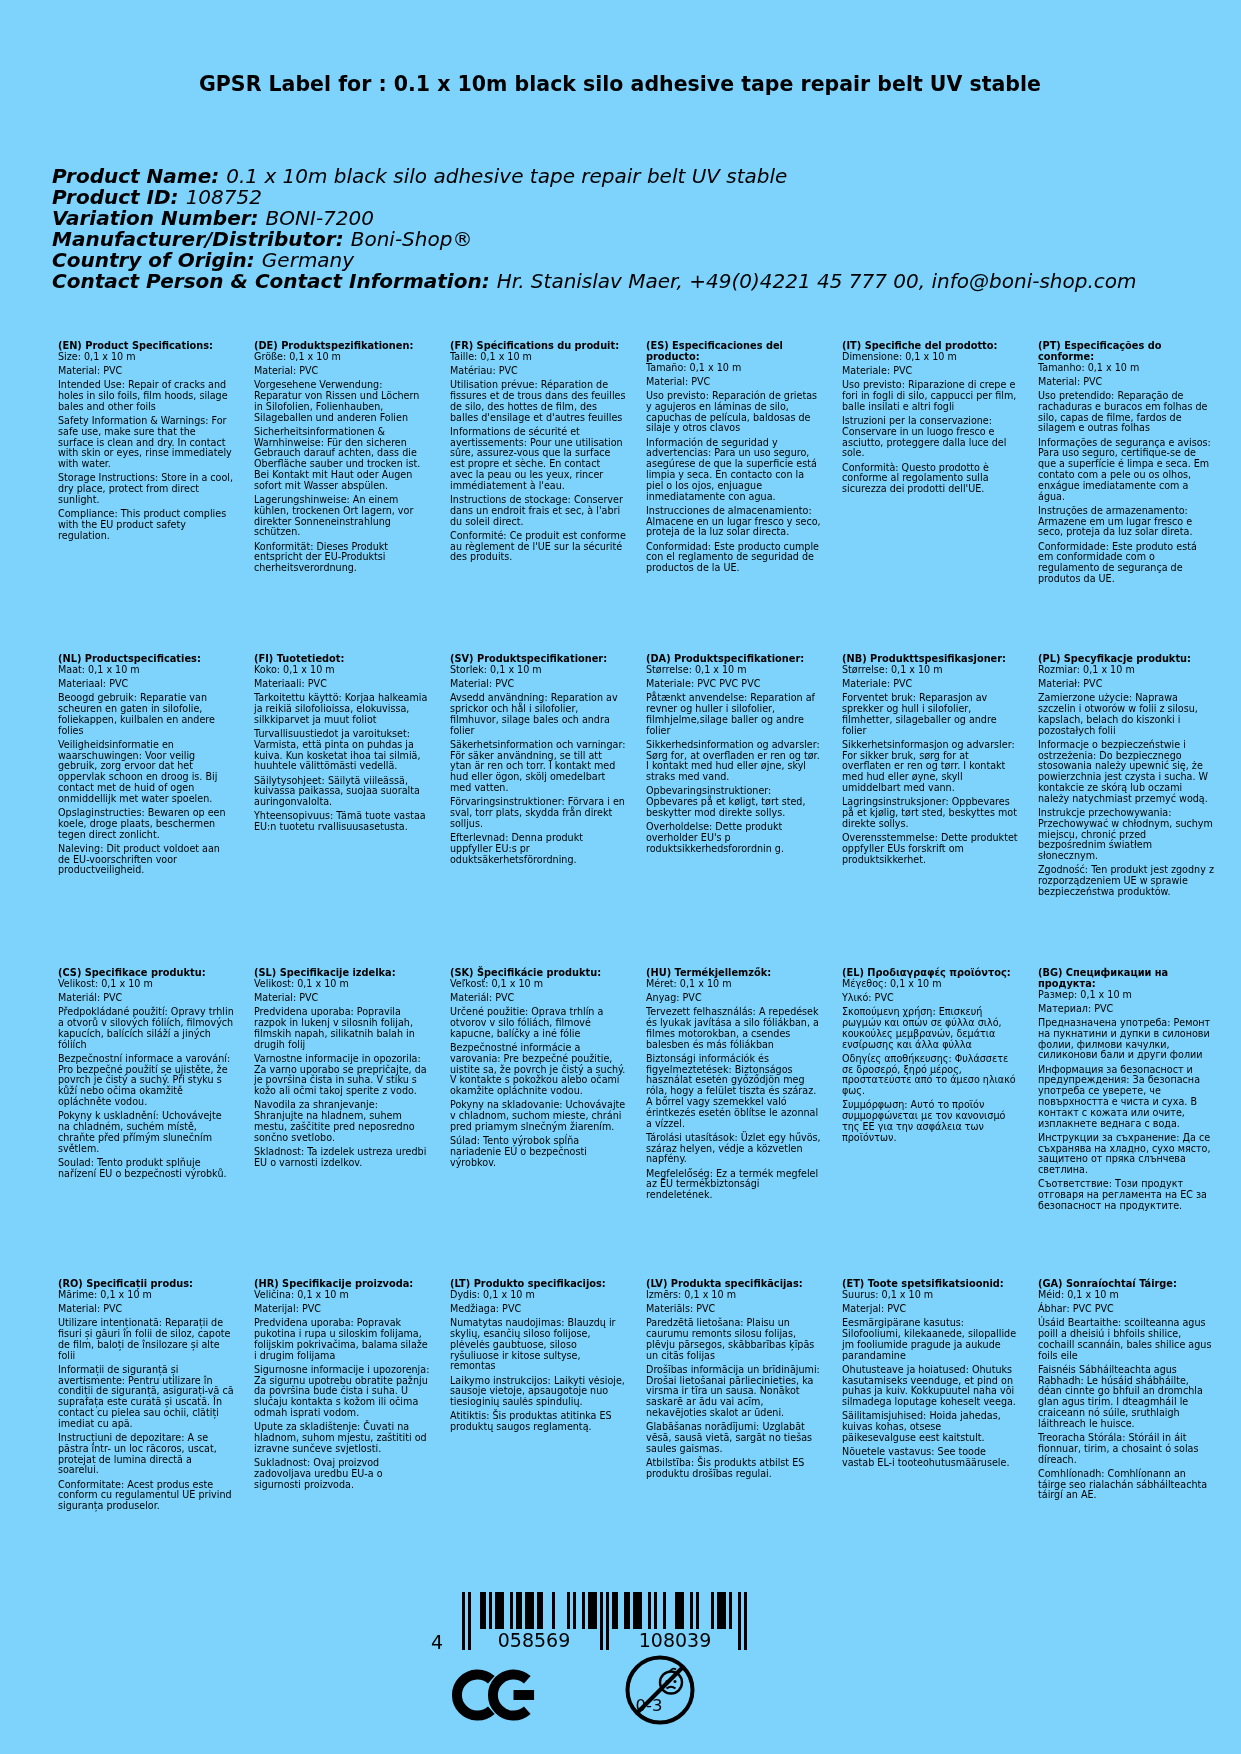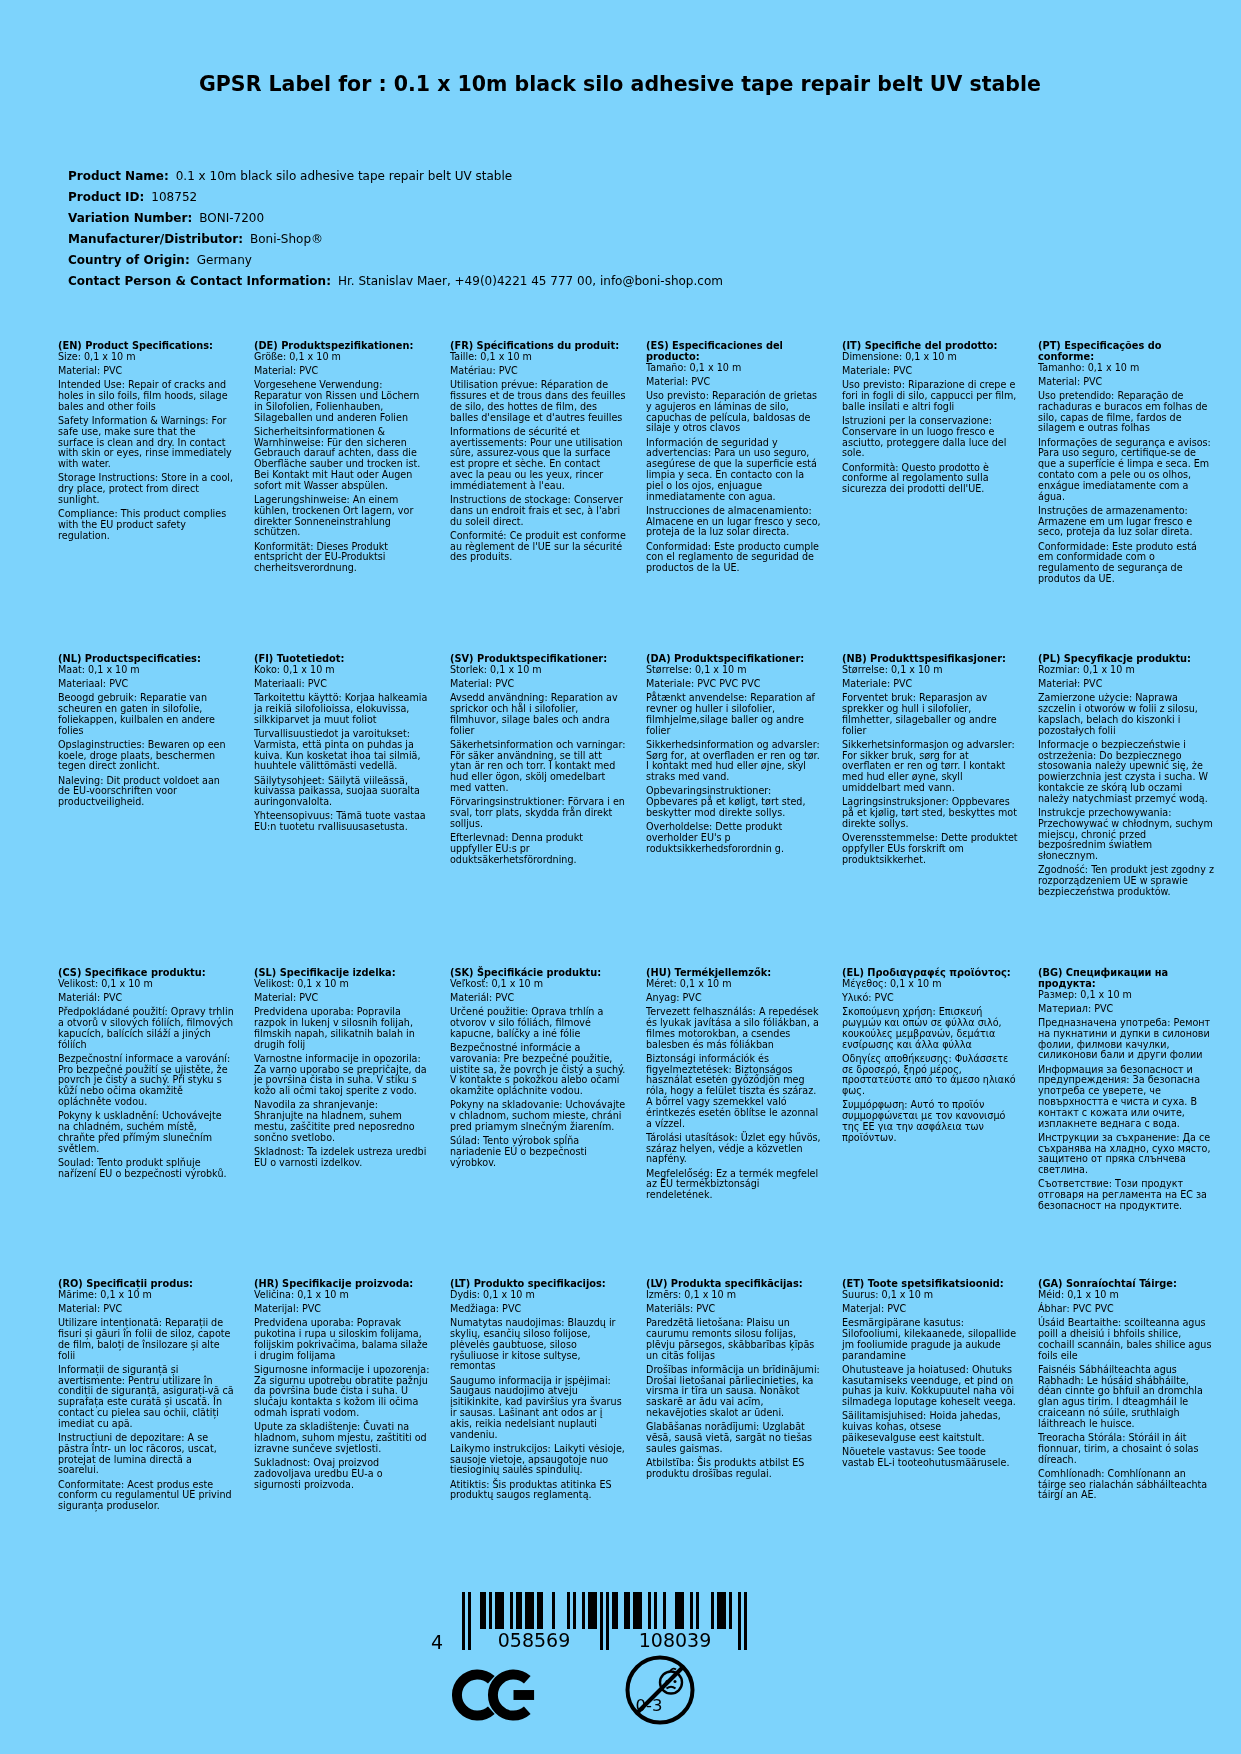--- a/index.html
+++ b/index.html
@@ -6,21 +6,21 @@
   .page {
     position:relative; width:1241px; height:1754px; margin:0 auto;
     background:#7dd3fc; color:#000;
     font-family:"DejaVu Sans", sans-serif;
     overflow:hidden;
   }
   .title {
     position:absolute; top:56px; left:170px; width:900px;
     text-align:center; font-size:20.5px; font-weight:bold; line-height:1.38;
   }
-  .product-info { position:absolute; top:166px; left:68px; font-size:12px; }
+  .product-info { position:absolute; top:166px; left:52px; font-size:20px;font-style:italic; }
   .pi-row { line-height:20.9px; white-space:nowrap; }
   .pi-label { font-weight:bold; margin-right:7px; }
   .lang-grid {
     position:absolute; top:341px; left:58px;
     display:grid; grid-template-columns:repeat(6,176px); column-gap:20px;
     grid-template-rows:313px 314px 311px auto;
   }
   .lang-block { font-size:9.6px; line-height:10.8px; }
   .lb-heading { font-weight:bold; font-size:9.8px; }
   .lang-block p { margin:3.4px 0 0 0; }
@@ -101,20 +101,21 @@
         <p>Uso pretendido: Reparação de rachaduras e buracos em folhas de silo, capas de filme, fardos de silagem e outras folhas</p>
         <p>Informações de segurança e avisos: Para uso seguro, certifique-se de que a superfície é limpa e seca. Em contato com a pele ou os olhos, enxágue imediatamente com a água.</p>
         <p>Instruções de armazenamento: Armazene em um lugar fresco e seco, proteja da luz solar direta.</p>
         <p>Conformidade: Este produto está em conformidade com o regulamento de segurança de produtos da UE.</p>
       </div>
       <div class="lang-block">
         <div class="lb-heading">(NL) Productspecificaties:</div>
         <p class="first">Maat: 0,1 x 10 m</p>
         <p>Materiaal: PVC</p>
         <p>Beoogd gebruik: Reparatie van scheuren en gaten in silofolie, foliekappen, kuilbalen en andere folies</p>
+        <p>Veiligheidsinformatie en waarschuwingen: Voor veilig gebruik, zorg ervoor dat het oppervlak schoon en droog is. Bij contact met de huid of ogen onmiddellijk met water spoelen.</p>
         <p>Opslaginstructies: Bewaren op een koele, droge plaats, beschermen tegen direct zonlicht.</p>
         <p>Naleving: Dit product voldoet aan de EU-voorschriften voor productveiligheid.</p>
       </div>
       <div class="lang-block">
         <div class="lb-heading">(FI) Tuotetiedot:</div>
         <p class="first">Koko: 0,1 x 10 m</p>
         <p>Materiaali: PVC</p>
         <p>Tarkoitettu käyttö: Korjaa halkeamia ja reikiä silofolioissa, elokuvissa, silkkiparvet ja muut foliot</p>
         <p>Turvallisuustiedot ja varoitukset: Varmista, että pinta on puhdas ja kuiva. Kun kosketat ihoa tai silmiä, huuhtele välittömästi vedellä.</p>
         <p>Säilytysohjeet: Säilytä viileässä, kuivassa paikassa, suojaa suoralta auringonvalolta.</p>
@@ -225,21 +226,20 @@
         <p>Predviđena uporaba: Popravak pukotina i rupa u siloskim folijama, folijskim pokrivačima, balama silaže i drugim folijama</p>
         <p>Sigurnosne informacije i upozorenja: Za sigurnu upotrebu obratite pažnju da površina bude čista i suha. U slučaju kontakta s kožom ili očima odmah isprati vodom.</p>
         <p>Upute za skladištenje: Čuvati na hladnom, suhom mjestu, zaštititi od izravne sunčeve svjetlosti.</p>
         <p>Sukladnost: Ovaj proizvod zadovoljava uredbu EU-a o sigurnosti proizvoda.</p>
       </div>
       <div class="lang-block">
         <div class="lb-heading">(LT) Produkto specifikacijos:</div>
         <p class="first">Dydis: 0,1 x 10 m</p>
         <p>Medžiaga: PVC</p>
         <p>Numatytas naudojimas: Blauzdų ir skylių, esančių siloso folijose, plėvelės gaubtuose, siloso ryšuliuose ir kitose sultyse, remontas</p>
-        <p>Saugumo informacija ir įspėjimai: Saugaus naudojimo atveju įsitikinkite, kad paviršius yra švarus ir sausas. Lašinant ant odos ar į akis, reikia nedelsiant nuplauti vandeniu.</p>
         <p>Laikymo instrukcijos: Laikyti vėsioje, sausoje vietoje, apsaugotoje nuo tiesioginių saulės spindulių.</p>
         <p>Atitiktis: Šis produktas atitinka ES produktų saugos reglamentą.</p>
       </div>
       <div class="lang-block">
         <div class="lb-heading">(LV) Produkta specifikācijas:</div>
         <p class="first">Izmērs: 0,1 x 10 m</p>
         <p>Materiāls: PVC</p>
         <p>Paredzētā lietošana: Plaisu un caurumu remonts silosu folijas, plēvju pārsegos, skābbarības ķīpās un citās folijas</p>
         <p>Drošības informācija un brīdinājumi: Drošai lietošanai pārliecinieties, ka virsma ir tīra un sausa. Nonākot saskarē ar ādu vai acīm, nekavējoties skalot ar ūdeni.</p>
         <p>Glabāšanas norādījumi: Uzglabāt vēsā, sausā vietā, sargāt no tiešas saules gaismas.</p>

